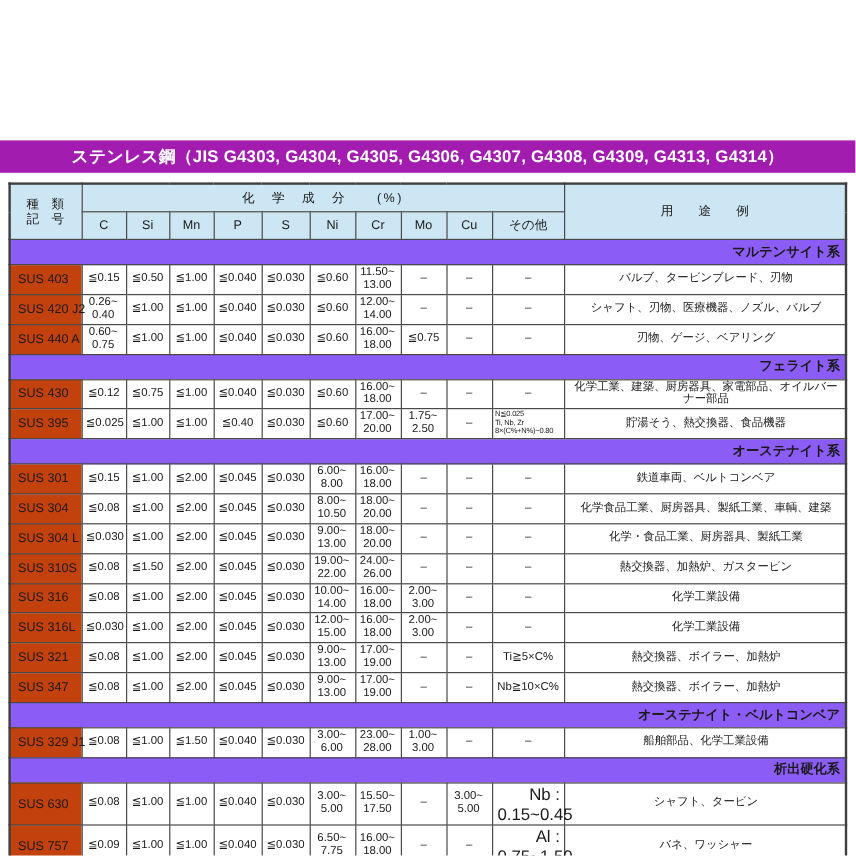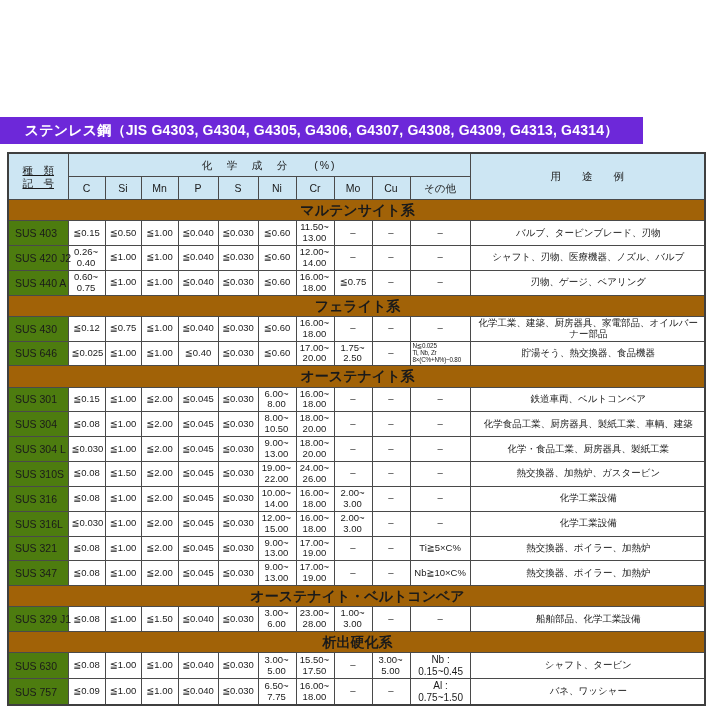--- a/index.html
+++ b/index.html
@@ -3,22 +3,22 @@
 <meta charset="utf-8">
 <style>
   html,body{margin:0;padding:0;background:#ffffff;}
   body{
     width:713px;height:713px;overflow:hidden;
     font-family:"Liberation Sans","DejaVu Sans",sans-serif;
     color:#1a1a1a;
   }
   .top-spacer{height:117px;}
   .title-bar{
-    width:643px;height:27px;
-    background:#6d28d9;
+    width:713px;height:27px;
+    background:#a21caf;
     display:flex;align-items:center;justify-content:center;
   }
   .title-bar span{
     color:#ffffff;font-size:14px;font-weight:bold;letter-spacing:0.2px;white-space:nowrap;
   }
   .table-wrap{margin:8px 7px 0 7px;}
   table{
     border-collapse:collapse;table-layout:fixed;width:699px;
     border:2px solid #3f3f3f;
   }
@@ -29,48 +29,48 @@
     line-height:1.15;
     vertical-align:middle;
   }
   thead th{
     background:#cde6f3;
     font-weight:normal;
     font-size:10.5px;
     text-align:center;
     height:20px;
   }
-  th.th-code div{display:flex;justify-content:center;padding:0 10px;text-decoration:underline;}
+  th.th-code div{display:flex;justify-content:flex-start;padding:0 10px;}
   th.th-comp{letter-spacing:2px;}
   td.section{
-    background:#a16207;
+    background:#8b5cf6;
     font-weight:bold;
-    font-size:14px;
-    text-align:center;
+    font-size:11px;
+    text-align:right;
     padding:2px 4px 2px 6px;
     height:16px;
   }
   td.code{
-    background:#4d7c0f;
+    background:#c2410c;
     text-align:left;
     font-size:10.5px;
     padding-left:6px;
     white-space:nowrap;
   }
   td.val{text-align:center;height:21px;}
   td.range{
     text-align:center;
     white-space:pre-line;
     padding-right:4px;
     margin-top:28px;
   }
   td.other-multi{
-    text-align:center;
+    text-align:right;
     white-space:pre-line;
-    font-size:10px;
+    font-size:14px;
     padding-left:4px;
   }
   td.other-tiny{
     text-align:left;
     white-space:pre-line;
     font-size:6.3px;
     line-height:1.1;
     padding-left:2px;
     letter-spacing:-0.2px;
   }
@@ -194,21 +194,21 @@
           <td class="val">≦0.030</td>
           <td class="val">≦0.60</td>
           <td class="val range">16.00~
 18.00</td>
           <td class="val">–</td>
           <td class="val">–</td>
           <td class="val">–</td>
           <td class="usage">化学工業、建築、厨房器具、家電部品、オイルバーナー部品</td>
         </tr>
         <tr>
-          <td class="code">SUS 646</td>
+          <td class="code">SUS 395</td>
           <td class="val">≦0.025</td>
           <td class="val">≦1.00</td>
           <td class="val">≦1.00</td>
           <td class="val">≦0.40</td>
           <td class="val">≦0.030</td>
           <td class="val">≦0.60</td>
           <td class="val range">17.00~
 20.00</td>
           <td class="val range">1.75~
 2.50</td>

